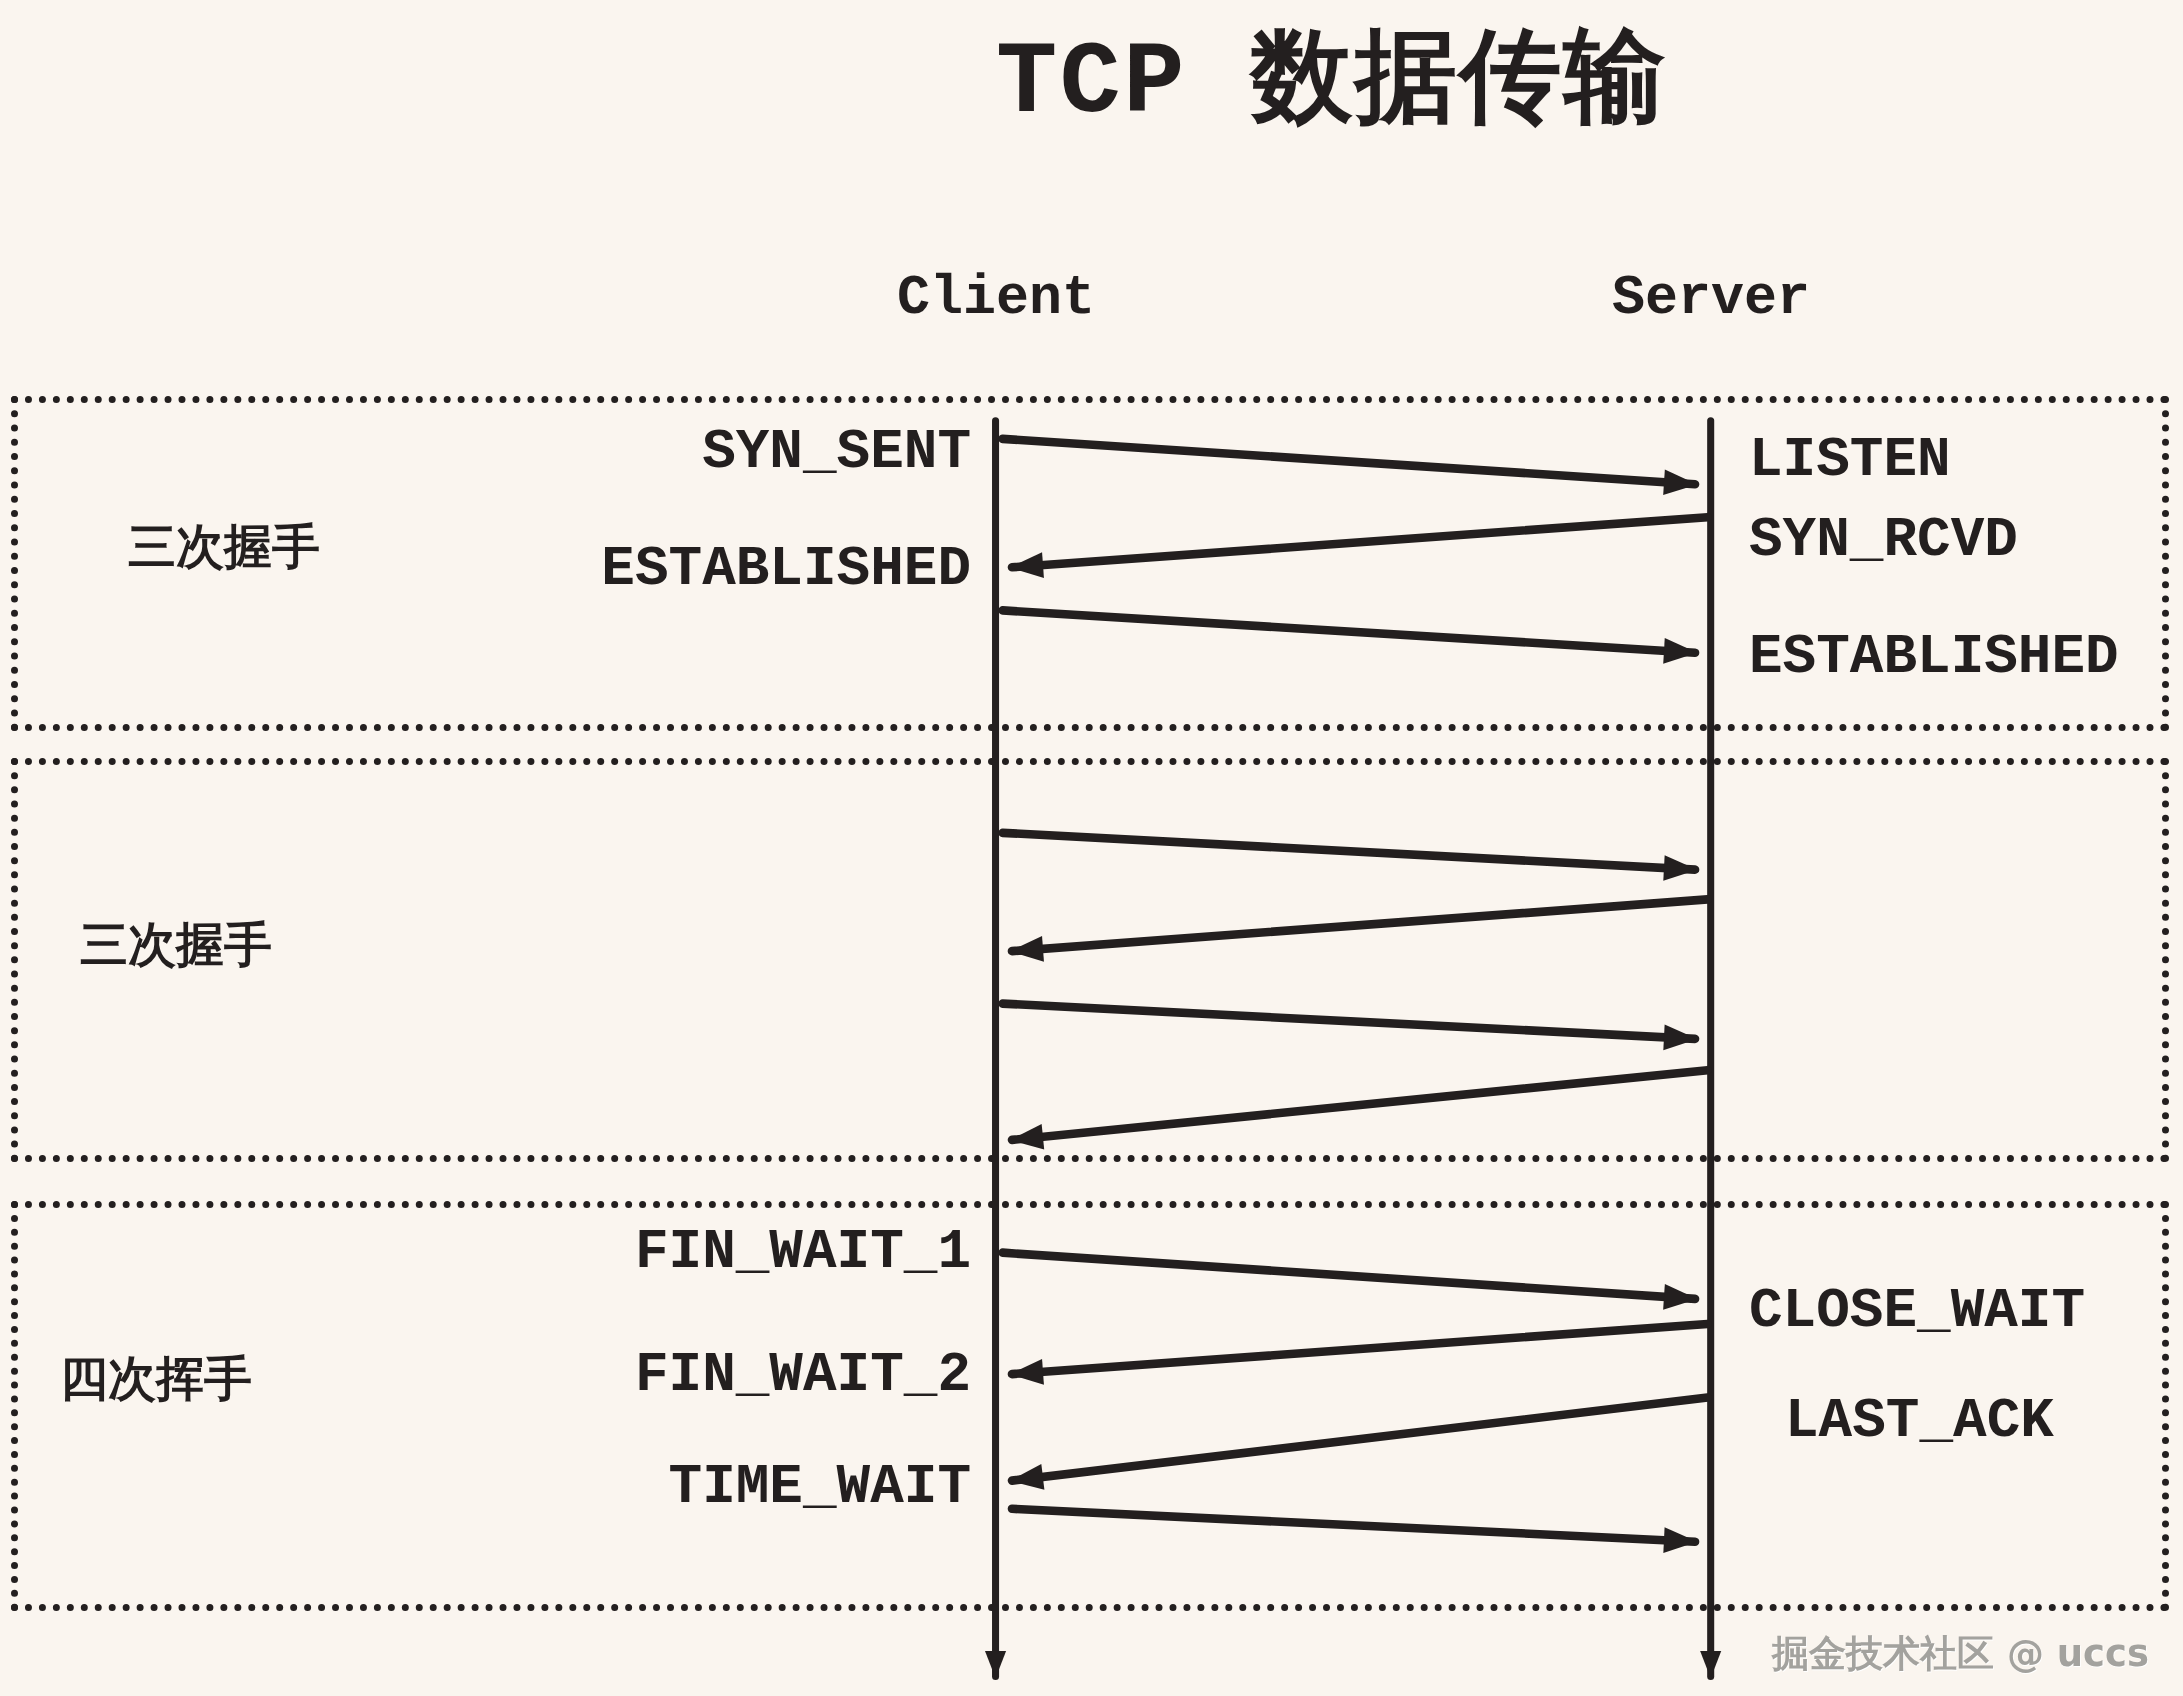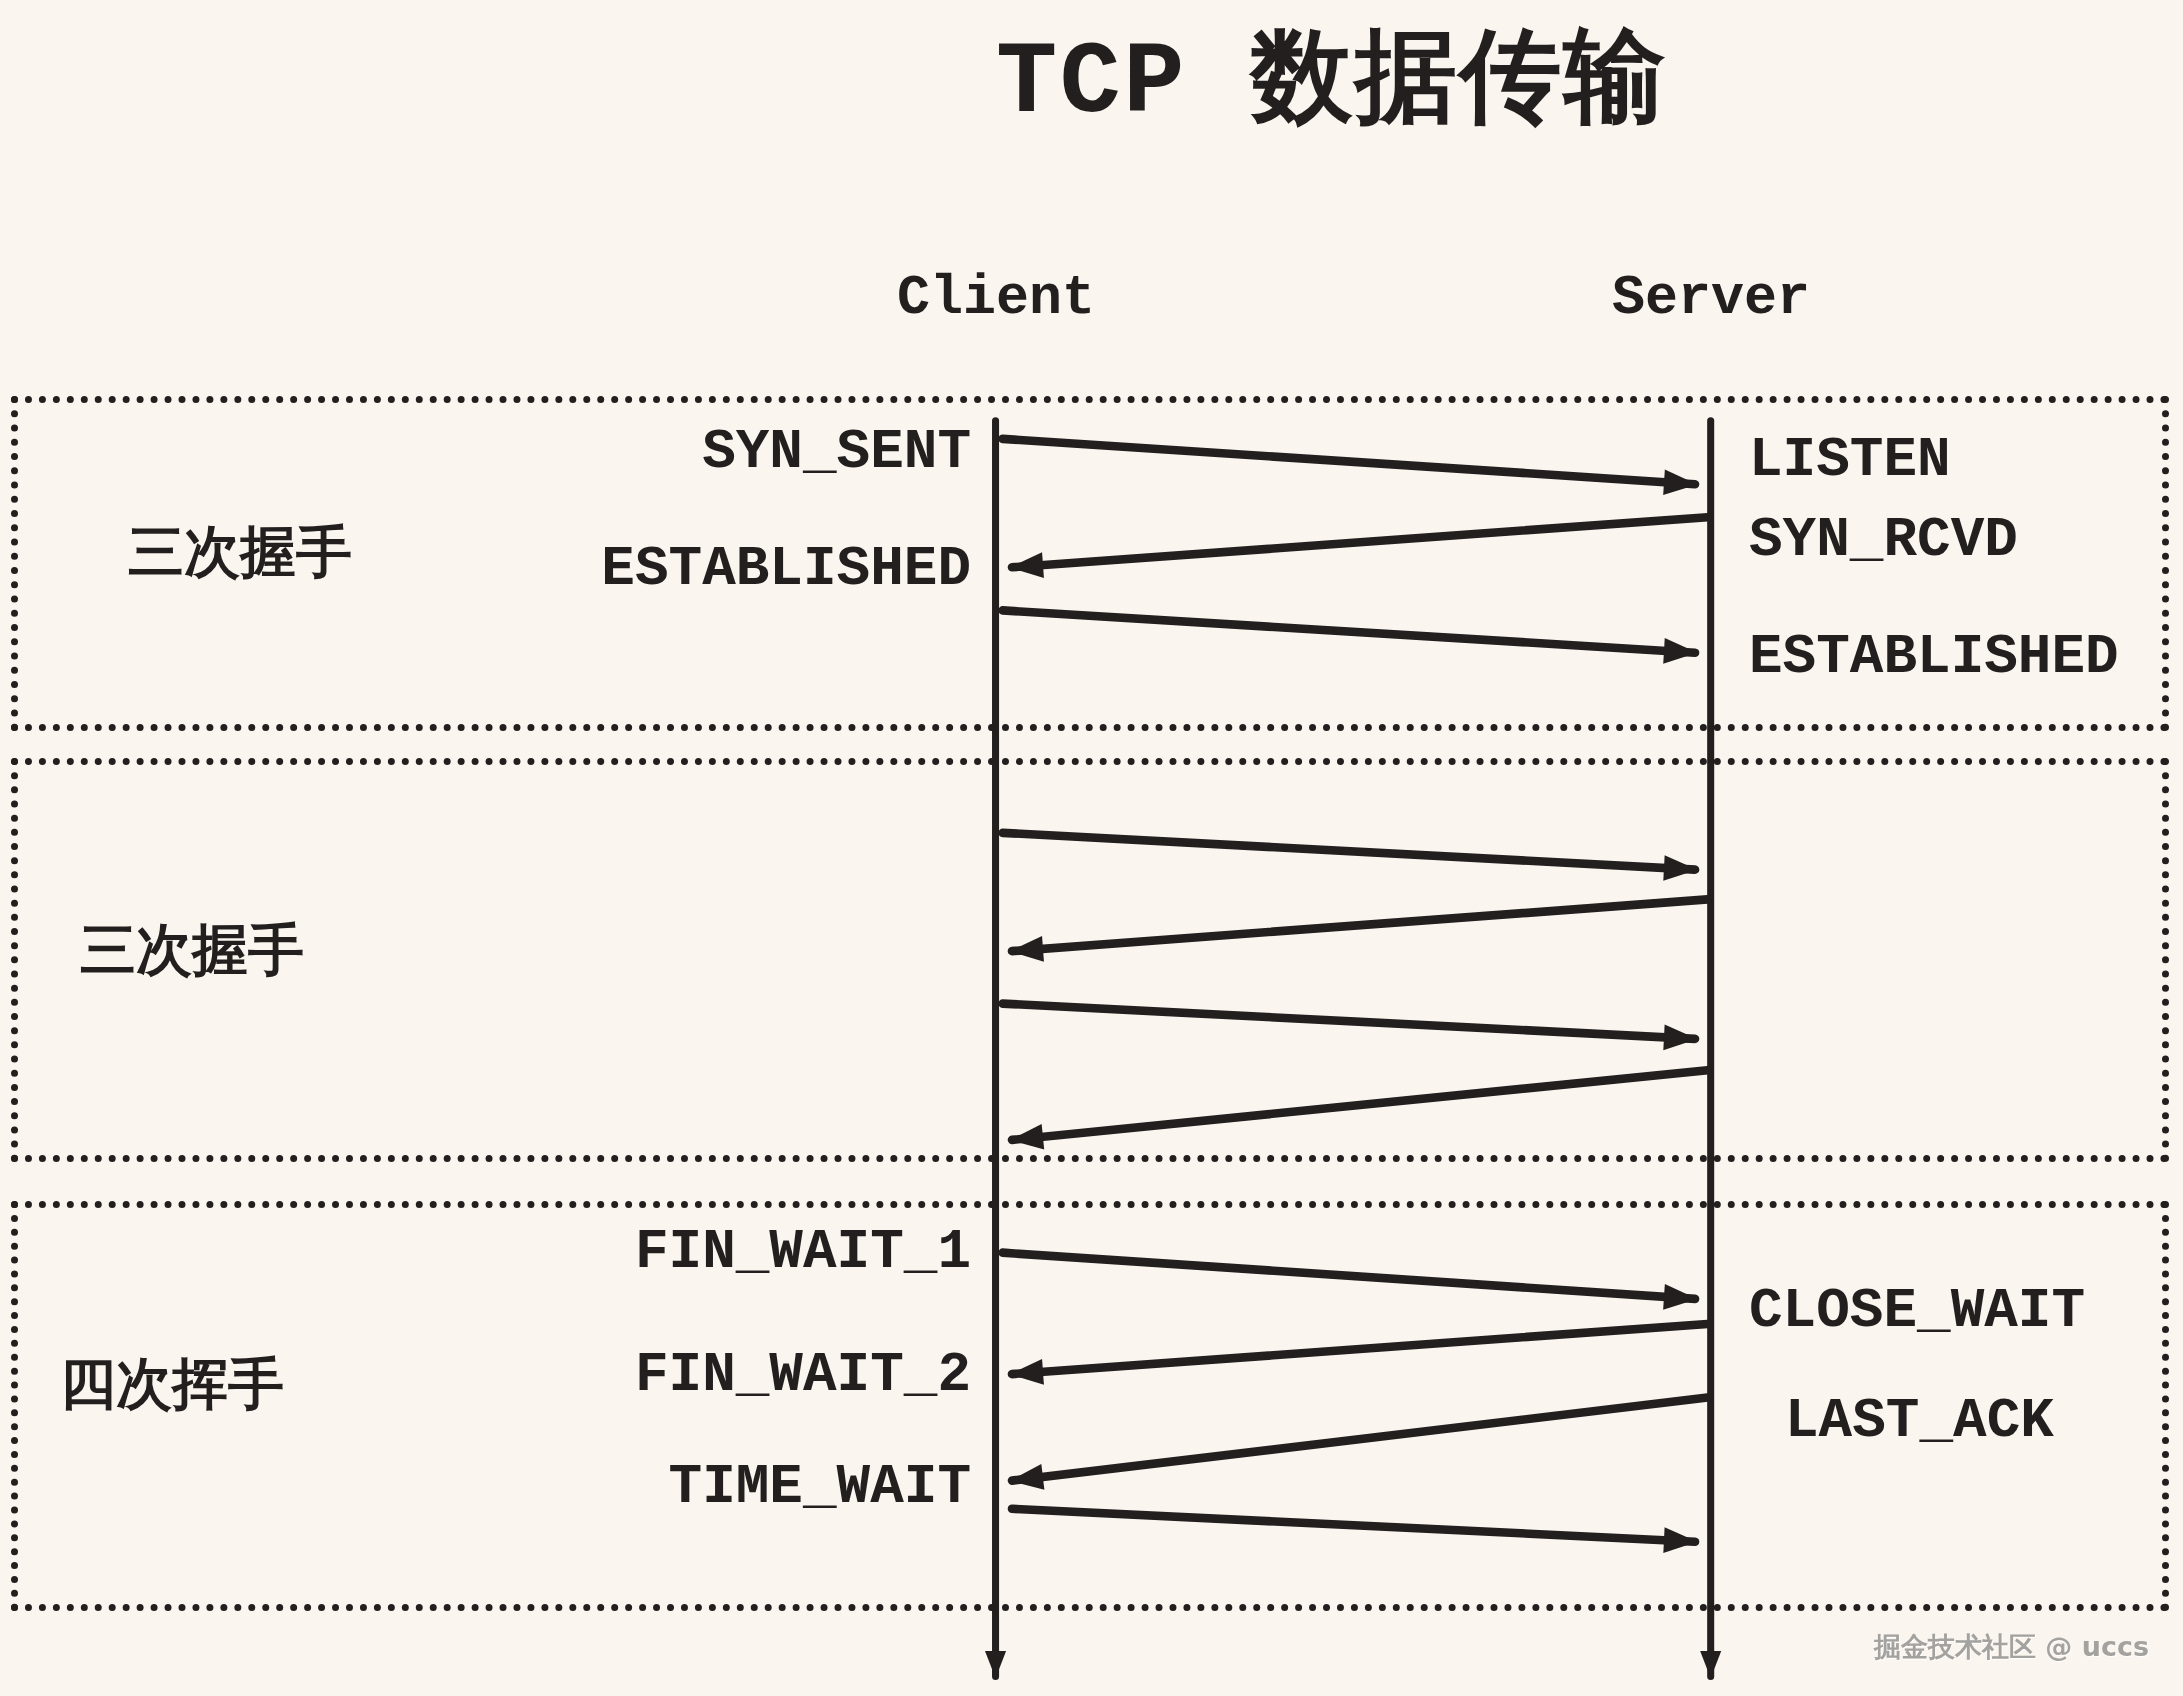--- a/index.html
+++ b/index.html
@@ -39,21 +39,21 @@
     left: 11px;
     width: 2158px;
     box-sizing: border-box;
     border: 7.8px dotted #231f1f;
   }
   .box-handshake { top: 396px;  height: 335px; }
   .box-transfer  { top: 758px;  height: 404px; }
   .box-wave      { top: 1201px; height: 410px; }
   .phase-label {
     position: absolute;
-    font-size: 56px;
+    font-size: 48px;
     font-weight: 700;
     white-space: nowrap;
     font-family: "DejaVu Sans", sans-serif;
   }
   .phase-label.p1 { left: 128px; top: 515px; }
   .phase-label.p2 { left: 80px; top: 913px; }
   .phase-label.p3 { left: 60px;  top: 1347px; }
   .state {
     position: absolute;
     font-size: 56px;
@@ -80,21 +80,21 @@
     width: 2183px;
     height: 1697px;
   }
   .overlay line { stroke: #231f1f; stroke-linecap: round; }
   .lifeline { stroke-width: 9px; }
   .msg      { stroke-width: 11px; }
   .watermark {
     position: absolute;
     right: 34px;
     top: 1629px;
-    font-size: 27px;
+    font-size: 37px;
     font-weight: 600;
     color: #a3a29e;
     text-shadow: 0.8px 0.8px 0 #ffffff;
     white-space: nowrap;
     font-family: "DejaVu Sans", sans-serif;
   }
 </style>
 </head>
 <body>
 

